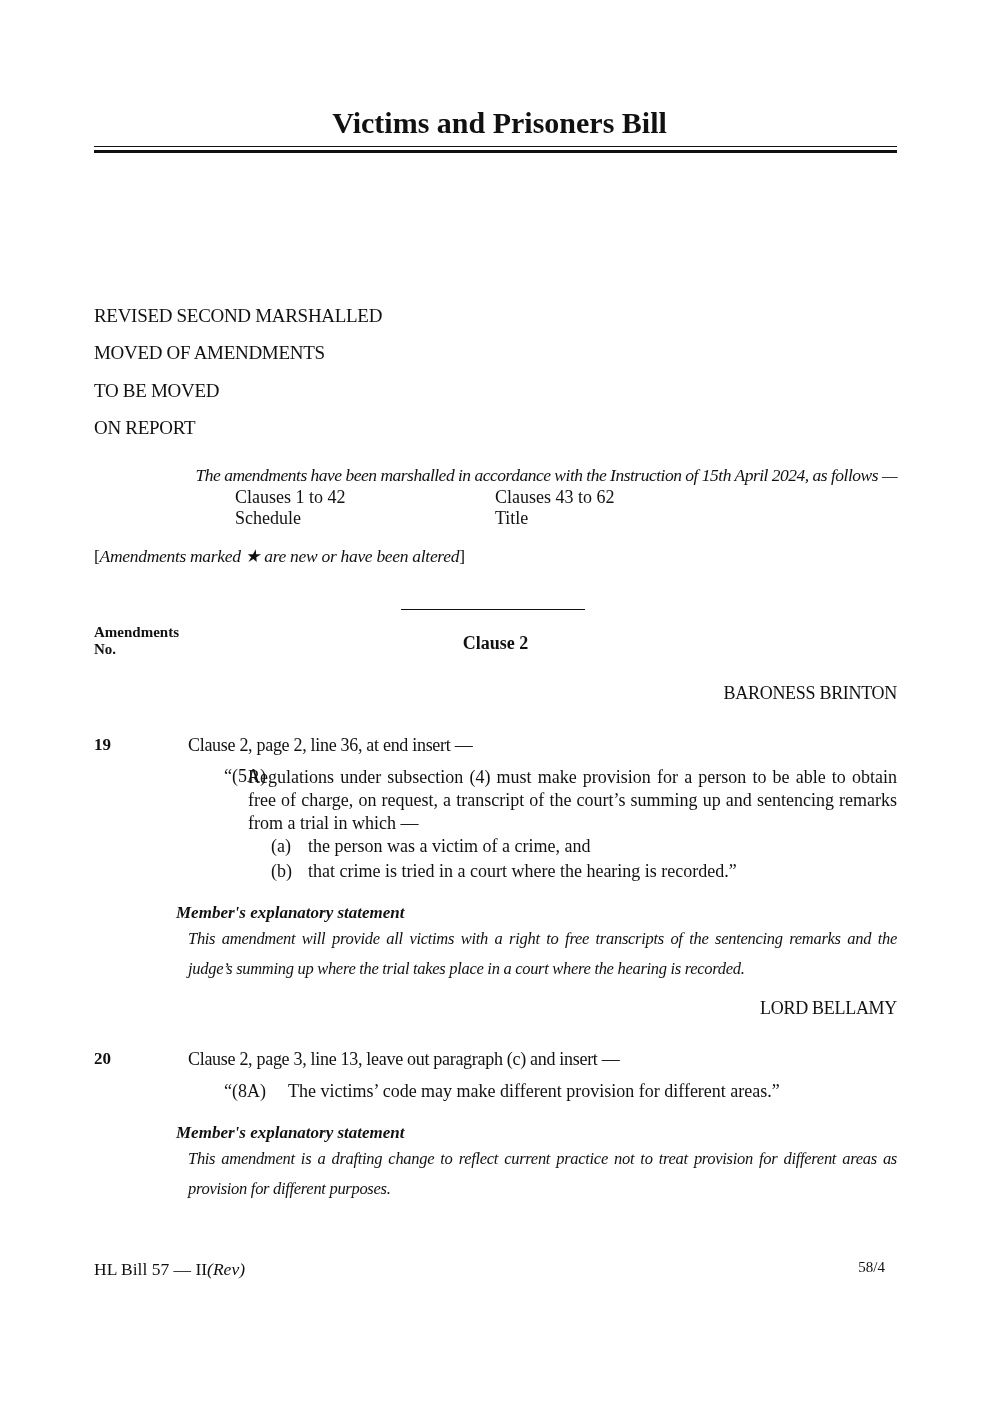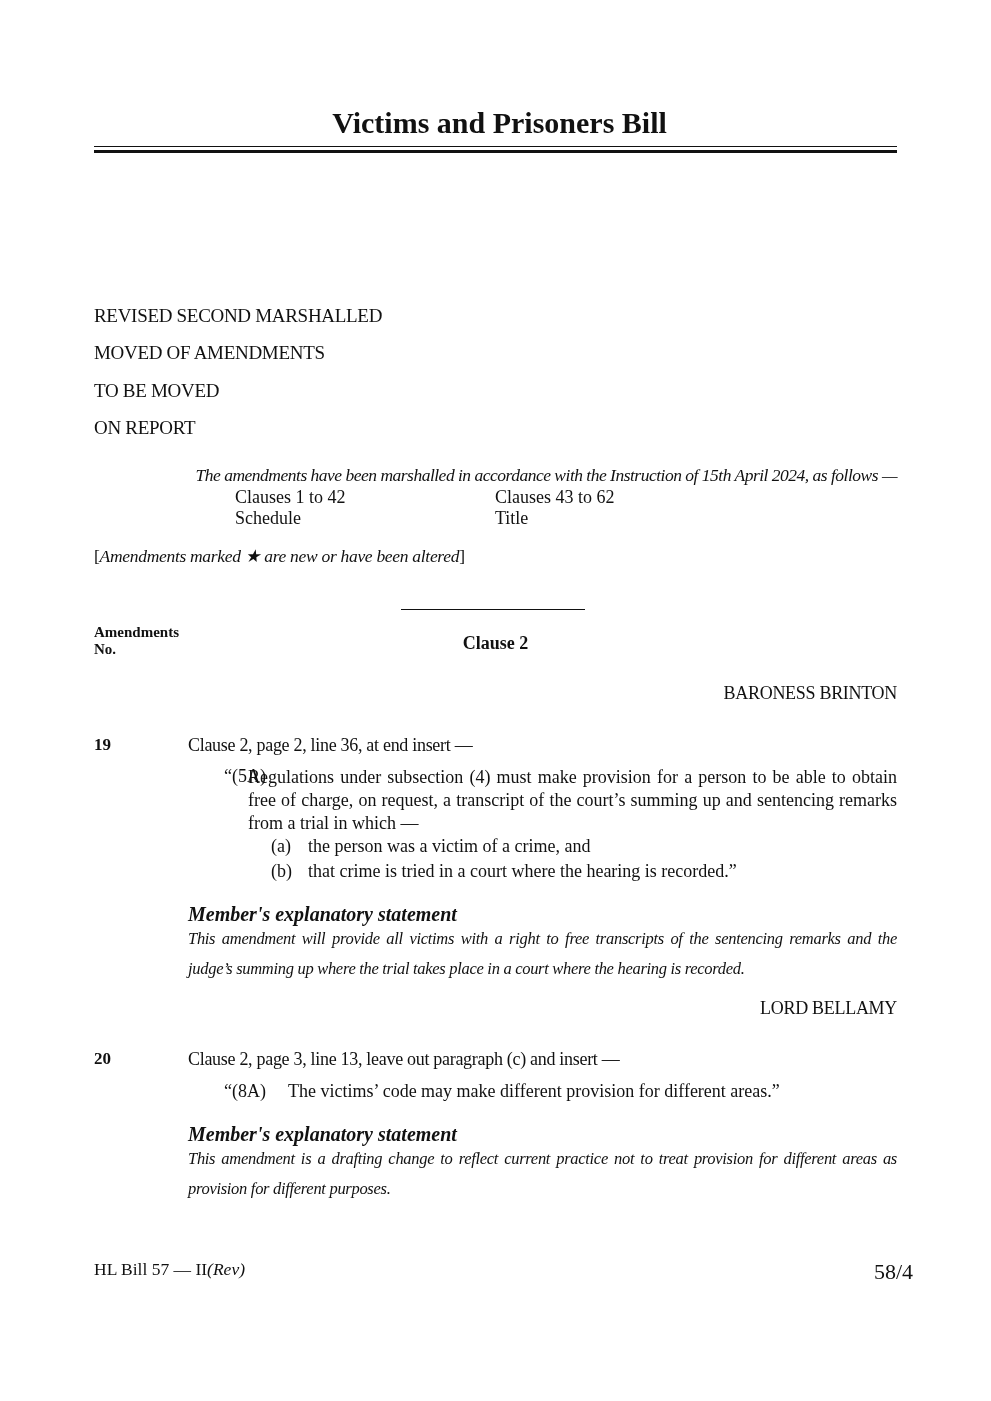--- a/index.html
+++ b/index.html
@@ -28,25 +28,25 @@
     .note i { font-style: italic; }
     .divider { left: 401px; width: 184px; top: 609px; border-top: 1px solid #111; }
     .amend-no-label { left: 94px; top: 624px; font-weight: bold; font-size: 15px; line-height: 17px; }
     .clause-heading { left: 94px; width: 803px; top: 626px; text-align: center; font-weight: bold; font-size: 18px; margin-top: 7px; }
     .member { left: 94px; width: 803px; text-align: right; font-size: 18px; letter-spacing: -0.3px; }
     .amend-num { left: 94px; font-weight: bold; font-size: 17px; }
     .amend-text { left: 188px; font-size: 18px; letter-spacing: -0.3px; white-space: nowrap; }
     .sub-label { font-size: 18px; margin-left: 40px; }
     .sub-text { font-size: 18px; line-height: 23px; text-align: justify; text-align-last: left; }
     .para-label { font-size: 18px; }
-    .expl-head { left: 188px; font-weight: bold; font-style: italic; font-size: 20px; }
+    .expl-head { left: 176px; font-weight: bold; font-style: italic; font-size: 17px; }
     .expl-body { left: 188px; width: 709px; font-style: italic; font-size: 16.5px; line-height: 30px; text-align: justify; text-align-last: left; letter-spacing: -0.3px; }
     .footer-left { left: 94px; top: 1259px; font-size: 17.5px; }
     .footer-left i { font-style: italic; }
-    .footer-right { right: 78px; top: 1259px; font-size: 22px; }
+    .footer-right { right: 106px; top: 1259px; font-size: 15px; }
   </style>
 </head>
 <body>
 
 <div class="abs title">Victims and Prisoners Bill</div>
 <div class="abs rule-thin"></div>
 <div class="abs rule-thick"></div>
 
 <div class="abs heading-line" style="top:305px">REVISED SECOND MARSHALLED</div>
 <div class="abs heading-line" style="top:342px">MOVED OF AMENDMENTS</div>

